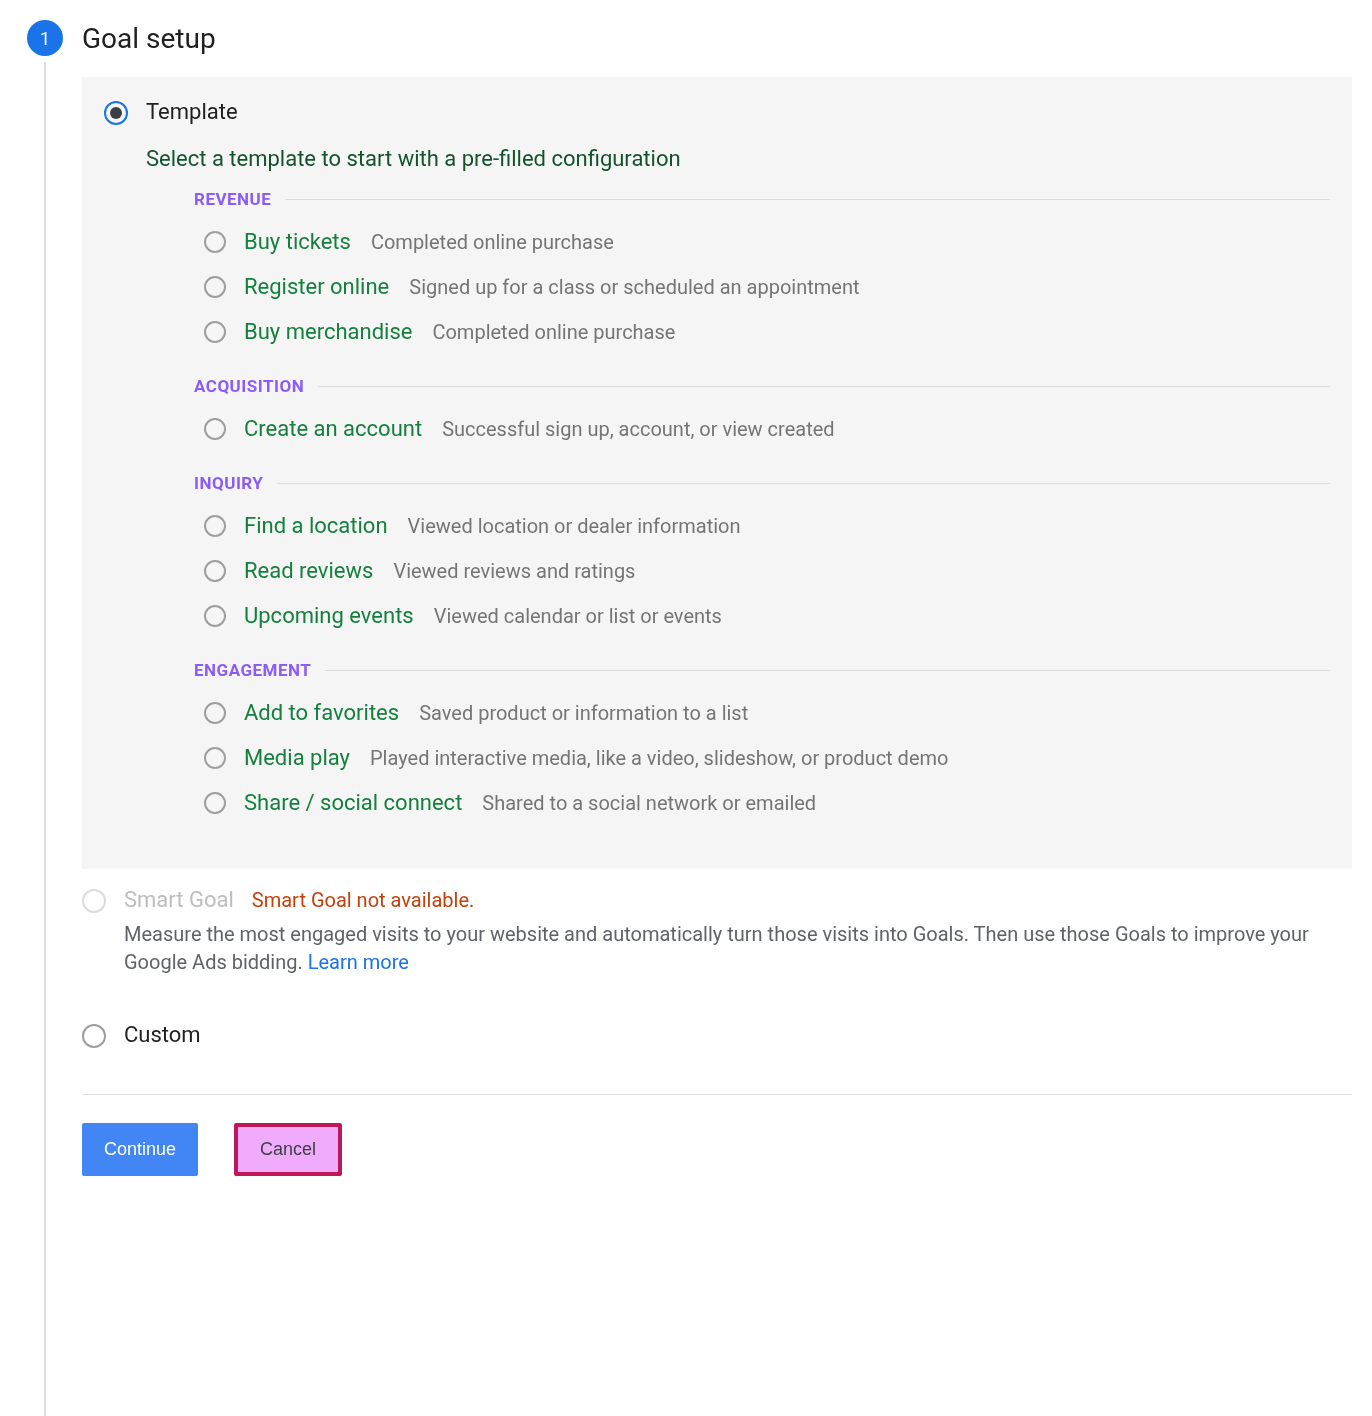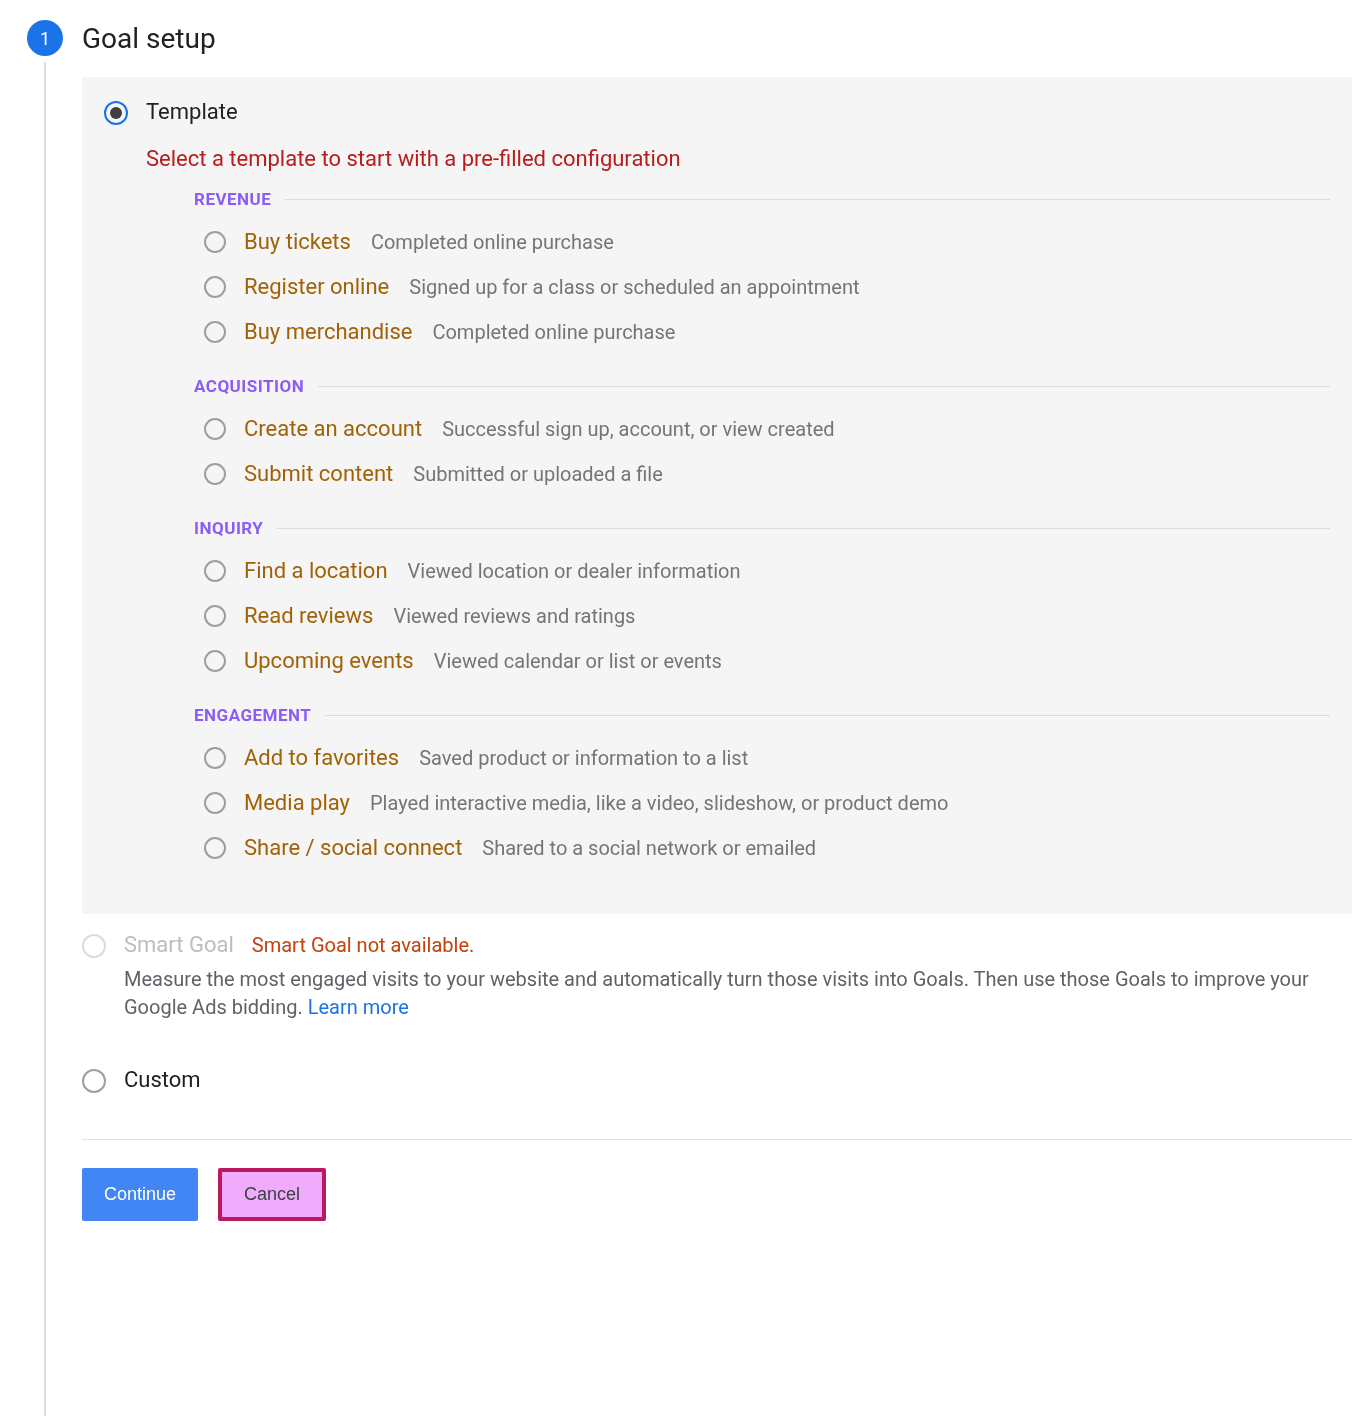--- a/index.html
+++ b/index.html
@@ -98,21 +98,21 @@
     .option-label.disabled {
       color: #bdbdbd;
     }
     .option-sublabel {
       font-size: 20px;
       color: #c2410c;
       margin-left: 18px;
     }
     .template-subtitle {
       font-size: 22px;
-      color: #b91c1c;
+      color: #14532d;
       margin-top: 22px;
       margin-bottom: 18px;
     }
     .group {
       margin-bottom: 22px;
       padding-left: 48px;
     }
     .group-header {
       display: flex;
       align-items: center;
@@ -136,21 +136,21 @@
       align-items: center;
       padding: 10px 0 10px 10px;
     }
     .template-item .radio {
       width: 22px;
       height: 22px;
       margin-top: 0;
     }
     .item-label {
       font-size: 22px;
-      color: #a16207;
+      color: #15803d;
       margin-left: 18px;
       font-weight: 400;
     }
     .item-desc {
       font-size: 20px;
       color: #757575;
       margin-left: 20px;
     }
     .smart-desc {
       font-size: 20px;
@@ -166,21 +166,21 @@
       display: flex;
       align-items: baseline;
     }
     .divider {
       height: 1px;
       background: #e0e0e0;
       margin: 38px 0 28px 0;
     }
     .button-row {
       display: flex;
-      gap: 20px;
+      gap: 36px;
     }
     .btn {
       padding: 12px 22px;
       font-size: 18px;
       border-radius: 2px;
       cursor: pointer;
       border: none;
     }
     .btn-primary {
       background: #4285f4;
@@ -232,25 +232,20 @@
             </div>
             <div class="group">
               <div class="group-header">
                 <div class="group-title">ACQUISITION</div>
                 <div class="group-line"></div>
               </div>
               <div class="template-item">
                 <div class="radio"></div>
                 <span class="item-label">Create an account</span>
                 <span class="item-desc">Successful sign up, account, or view created</span>
-              </div>
-              <div class="template-item">
-                <div class="radio"></div>
-                <span class="item-label">Submit content</span>
-                <span class="item-desc">Submitted or uploaded a file</span>
               </div>
             </div>
             <div class="group">
               <div class="group-header">
                 <div class="group-title">INQUIRY</div>
                 <div class="group-line"></div>
               </div>
               <div class="template-item">
                 <div class="radio"></div>
                 <span class="item-label">Find a location</span>

